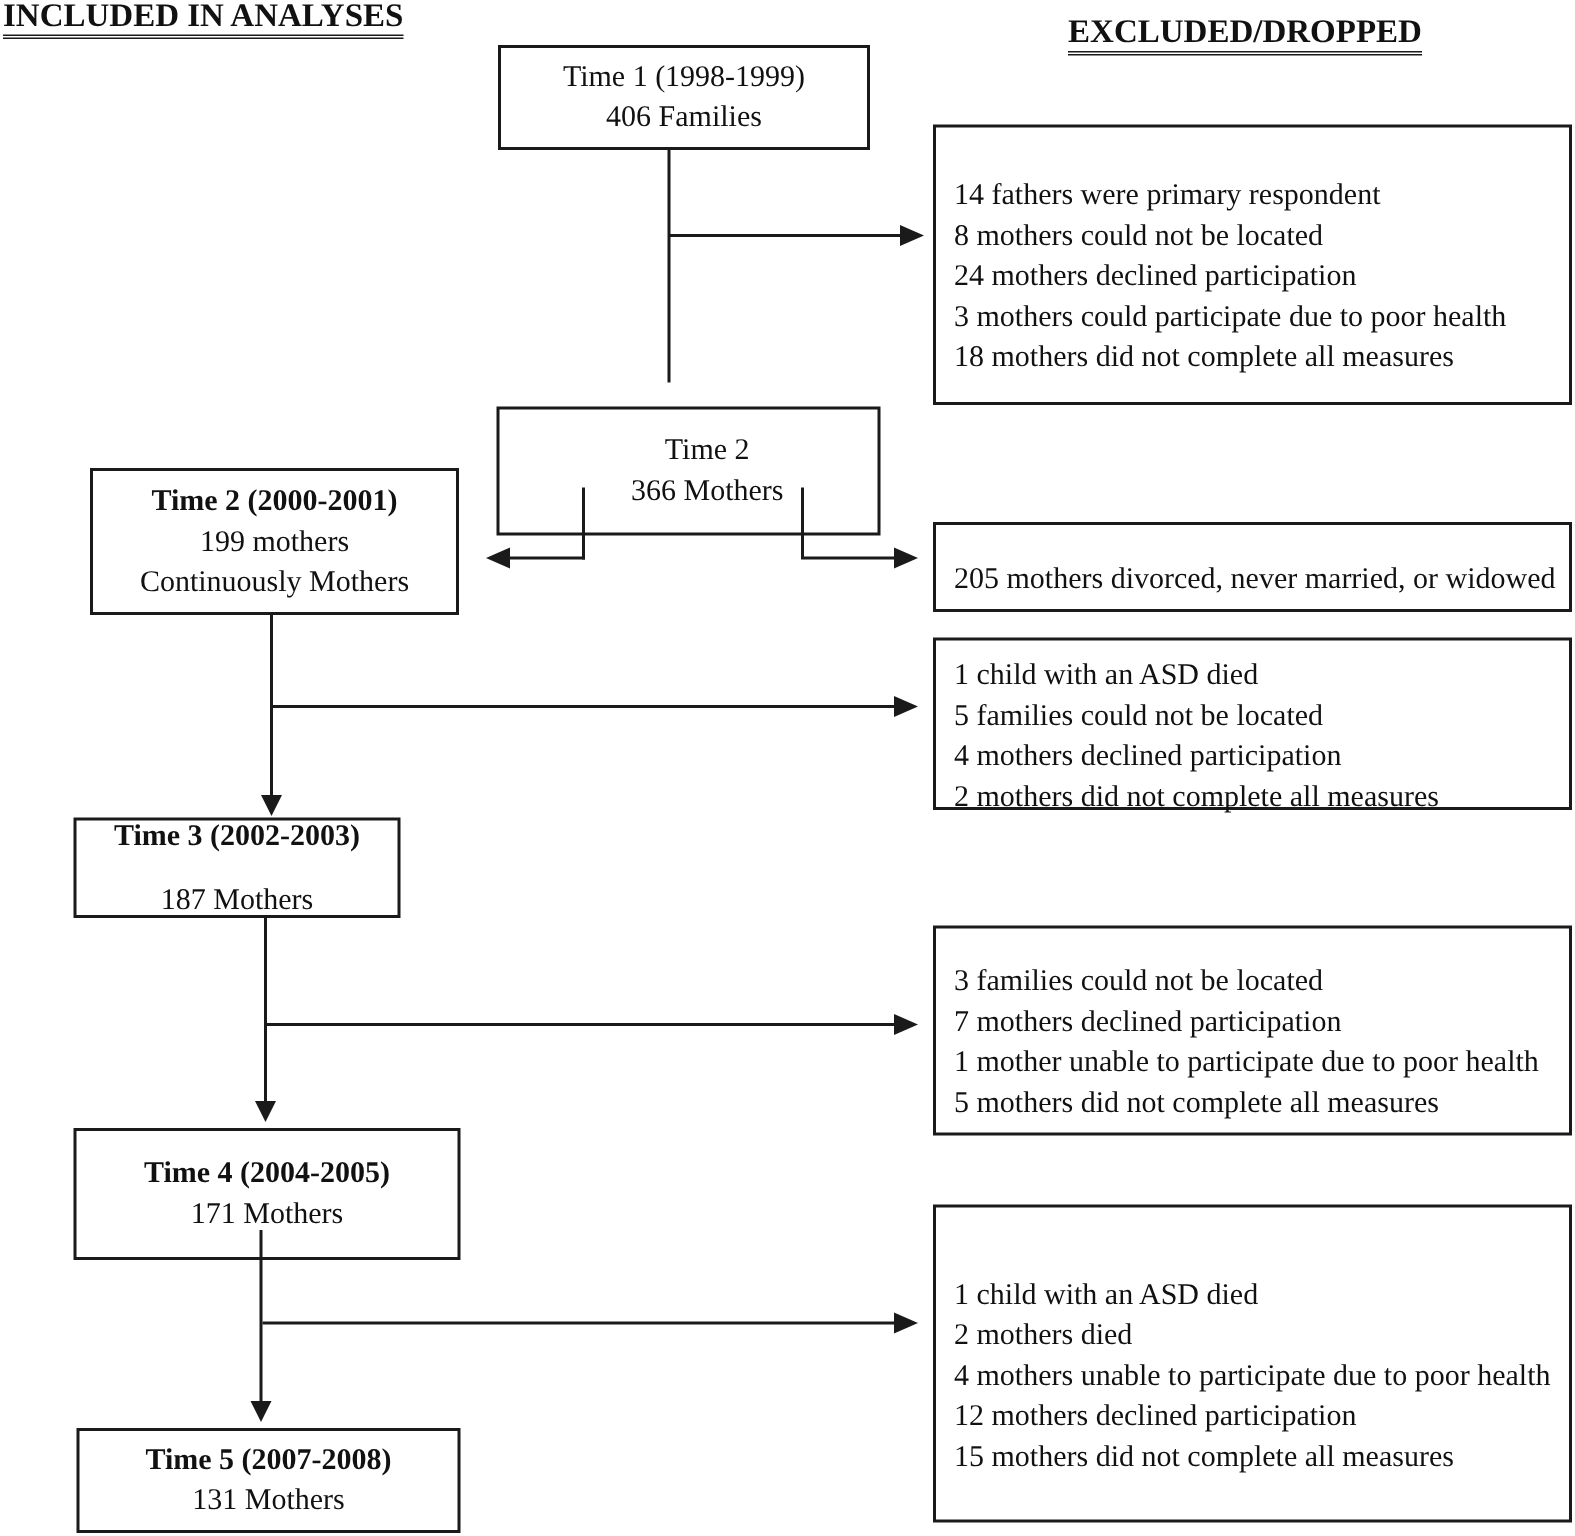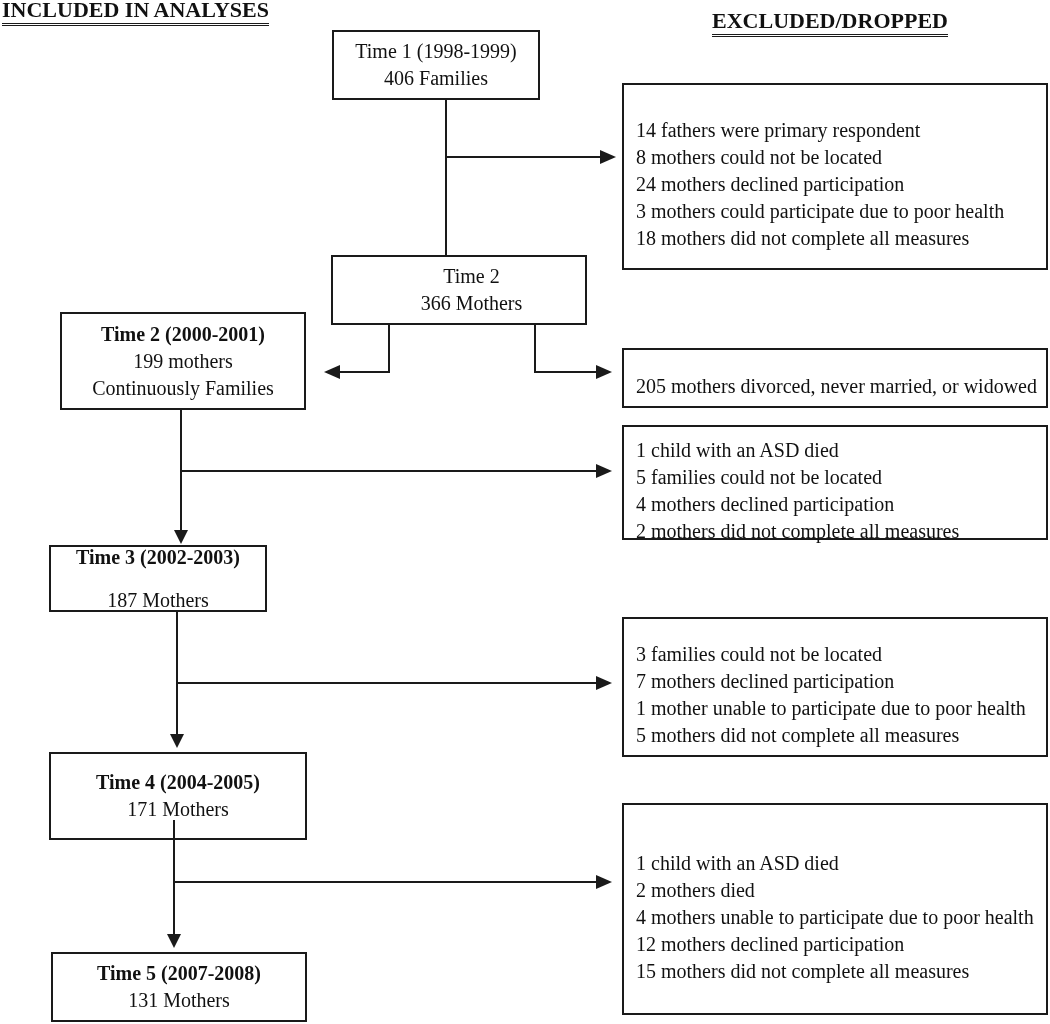--- a/index.html
+++ b/index.html
@@ -41,34 +41,34 @@
 
 <div id="canvas">
 
   <div class="hdr" style="left:2px;top:-3px;">
     <span>INCLUDED IN ANALYSES</span>
   </div>
   <div class="hdr" style="left:660px;top:8px;width:340px;text-align:center;">
     <span>EXCLUDED/DROPPED</span>
   </div>
 
-  <div class="box flow" style="left:332px;top:30px;width:208px;height:70px;">
+  <div class="box flow" style="left:332px;top:30px;width:248px;height:70px;">
     <div>Time 1 (1998-1999)</div>
     <div>406 Families</div>
   </div>
 
-  <div class="box flow" style="left:331px;top:255px;width:256px;height:70px;padding-left:25px;">
+  <div class="box flow" style="left:331px;top:271px;width:256px;height:86px;padding-left:25px;">
     <div>Time 2</div>
     <div>366 Mothers</div>
   </div>
 
   <div class="box flow" style="left:60px;top:312px;width:246px;height:98px;font-family:Liberation Serif, serif;">
     <div class="bold">Time 2 (2000-2001)</div>
     <div>199 mothers</div>
-    <div>Continuously Families</div>
+    <div>Continuously Mothers</div>
   </div>
 
   <div class="box flow" style="left:49px;top:545px;width:218px;height:67px;gap:16px;">
     <div class="bold">Time 3 (2002-2003)</div>
     <div>187 Mothers</div>
   </div>
 
   <div class="box flow" style="left:49px;top:752px;width:258px;height:88px;">
     <div class="bold">Time 4 (2004-2005)</div>
     <div>171 Mothers</div>

